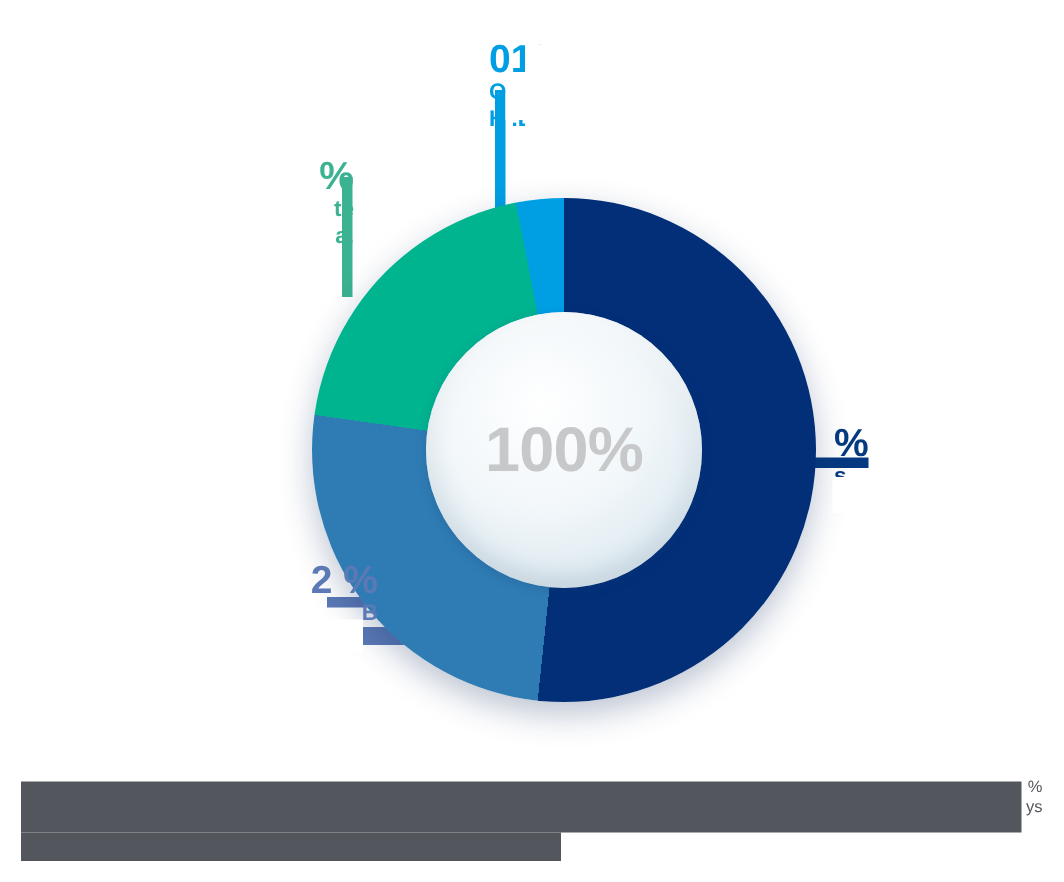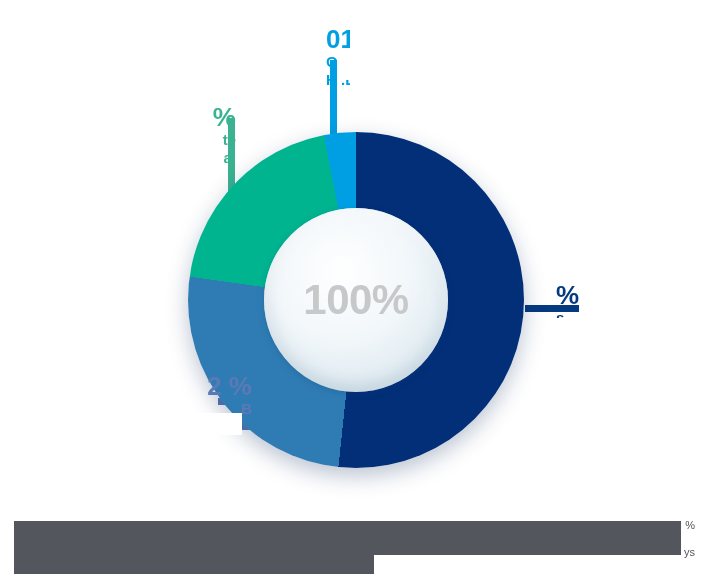--- a/index.html
+++ b/index.html
@@ -18,21 +18,21 @@
   #stage {
     position: absolute;
     left: 0; top: 0;
     width: 709px;
     height: 588px;
   }
 
   
   .donut-wrap {
     position: absolute;
-    left: 188px;
+    left: 208px;
     top: 132px;
     width: 336px;
     height: 336px;
     text-decoration: underline;
   }
   .donut-shadow {
     position: absolute;
     left: 0; top: 0;
     width: 336px; height: 336px;
     border-radius: 50%;
@@ -234,20 +234,20 @@
   <div class="redact" style="left:64px;  top:413px; width:178px; height:22px;"></div>
 
   <div class="redact" style="left:579px; top:286px; width:36px; height:26px;"></div>
   <div class="redact" style="left:555px; top:318px; width:46px; height:24px;"></div>
 
   <div id="footer">
     <div class="footer-line"></div>
     <div class="footer-line"></div>
     <div class="footer-line"></div>
     <span style="position:absolute; right:0; top:0; font-size:11px; color:#53565c;">%</span>
-    <span style="position:absolute; right:0; top:27px; font-size:11px; color:#53565c;">ys</span>
+    <span style="position:absolute; right:0; top:13px; font-size:11px; color:#53565c;">ys</span>
   </div>
 
   <div class="redact-dark" style="left:14px; top:521px; width:667px; height:17px;"></div>
   <div class="redact-dark" style="left:14px; top:538px; width:667px; height:17px;"></div>
   <div class="redact-dark" style="left:14px; top:555px; width:360px; height:19px;"></div>
 
 </div>
 
 </body></html>

